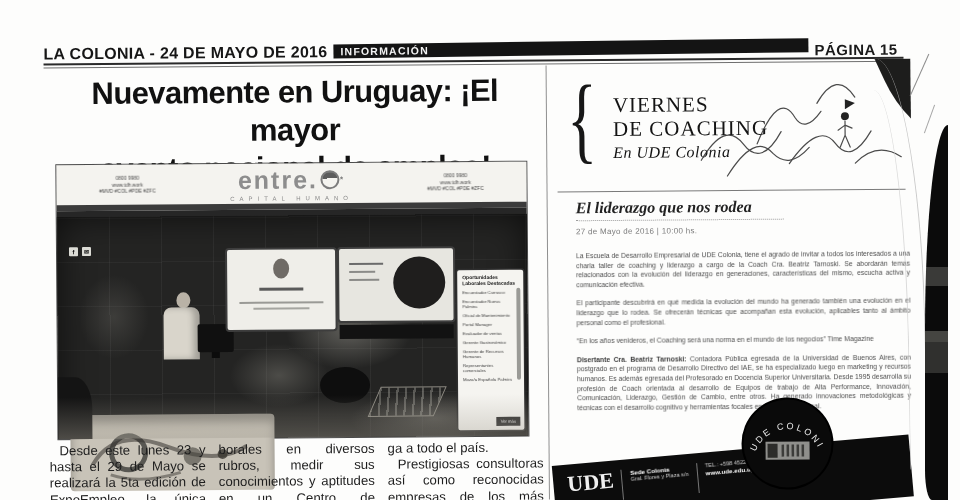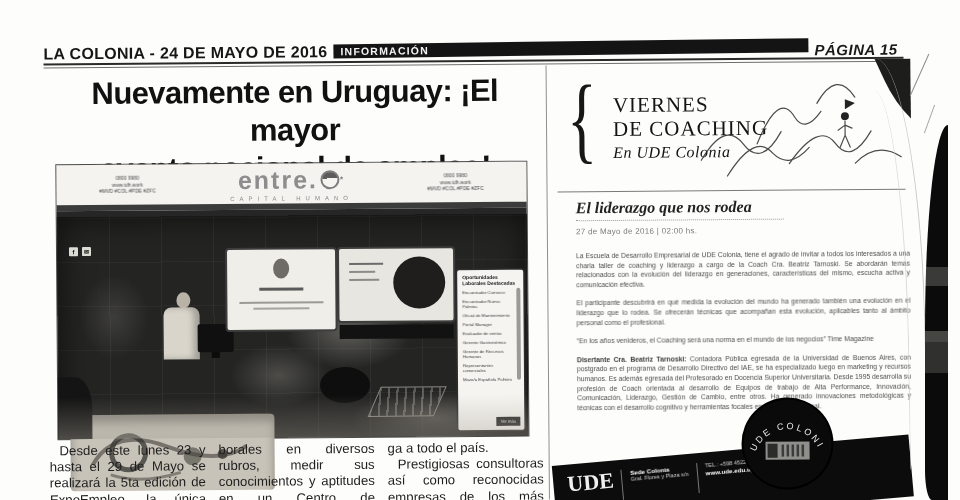--- a/index.html
+++ b/index.html
@@ -8,21 +8,21 @@
   .abs{position:absolute;}
   .page{position:absolute;left:0;top:0;width:960px;height:500px;transform:rotate(-0.45deg);}
 
   
   .masthead{left:45px;top:42px;font-size:16px;font-weight:bold;letter-spacing:.3px;color:#161616;}
   .rule1{left:45px;top:60px;width:860px;height:0;border-top:2px solid #2a2a2a;}
   .rule2{left:45px;top:64px;width:860px;height:0;border-top:1px solid #6f6f6f;}
   .info-bar{left:335px;top:42px;width:475px;height:14px;background:#141414;transform:rotate(-.3deg);
             display:flex;align-items:center;}
   .info-bar span{color:#f2f2f2;font-size:10.5px;font-weight:bold;letter-spacing:1.2px;padding-left:7px;}
-  .pagenum{left:816px;top:44px;font-size:15px;font-weight:bold;font-style:italic;letter-spacing:.5px;}
+  .pagenum{left:816px;top:44px;font-size:15px;font-weight:bold;letter-spacing:.5px;}
 
   
   .headline{left:50px;top:72px;width:492px;text-align:center;font-size:31px;line-height:38px;
             font-weight:bold;letter-spacing:-.6px;color:#111;}
   .photo{left:57px;top:162px;width:470px;height:274px;outline:1px solid #4a4a4a;background:#262626;}
   .banner{position:absolute;left:0;top:0;width:470px;height:46px;background:#f4f3ef;
           display:flex;justify-content:space-between;align-items:center;padding:0 16px;box-sizing:border-box;
           border-bottom:6px solid #3b3b3b;}
   .banner-info{font-size:5px;line-height:6.5px;color:#4a4a4a;text-align:center;filter:blur(.2px);width:110px;}
   .brand{display:flex;flex-direction:column;align-items:center;}
@@ -251,21 +251,21 @@
           <path d="M148 62 L148 76 M148 66 L141 71 M148 66 L155 69 M148 76 L143 88 M148 76 L153 88"></path>
         </g>
         <circle cx="148" cy="57" r="4" fill="#222"></circle>
         <path d="M148 50 L148 40 L158 44 Z" fill="#222"></path>
         <path d="M178 0 L214 0 L214 60 Q 198 44 188 22 Z" fill="#1d1d1c"></path>
       </svg>
     </div>
     <div class="abs r-rule"></div>
     <div class="abs r-title">El liderazgo que nos rodea</div>
     <div class="abs r-dotline"></div>
-    <div class="abs r-date">27 de Mayo de 2016 | 02:00 hs.</div>
+    <div class="abs r-date">27 de Mayo de 2016 | 10:00 hs.</div>
     <div class="abs r-body">
       <p>La Escuela de Desarrollo Empresarial de UDE Colonia, tiene el agrado de invitar a todos los interesados a una charla taller de coaching y liderazgo a cargo de la Coach Cra. Beatriz Tarnoski. Se abordarán temas relacionados con la evolución del liderazgo en generaciones, características del mismo, escucha activa y comunicación efectiva.</p>
       <p>El participante descubrirá en qué medida la evolución del mundo ha generado también una evolución en el liderazgo que lo rodea. Se ofrecerán técnicas que acompañan esta evolución, aplicables tanto al ámbito personal como el profesional.</p>
       <p>“En los años venideros, el Coaching será una norma en el mundo de los negocios” Time Magazine</p>
       <p><span class="lbl">Disertante Cra. Beatriz Tarnoski:</span> <span>Contadora Pública egresada de la Universidad de Buenos Aires, con postgrado en el programa de Desarrollo Directivo del IAE, se ha especializado luego en marketing y recursos humanos. Es además egresada del Profesorado en Docencia Superior Universitaria. Desde 1995 desarrolla su profesión de Coach orientada al desarrollo de Equipos de trabajo de Alta Performance, Innovación, Comunicación, Liderazgo, Gestión de Cambio, entre otros. Ha generado innovaciones metodológicas y técnicas con el desarrollo cognitivo y herramientas focales en materia actitudinal.</span></p>
     </div>
 
     <div class="abs ude-band">
       <div class="ude-big">UDE</div>
       <div class="band-div"></div>

